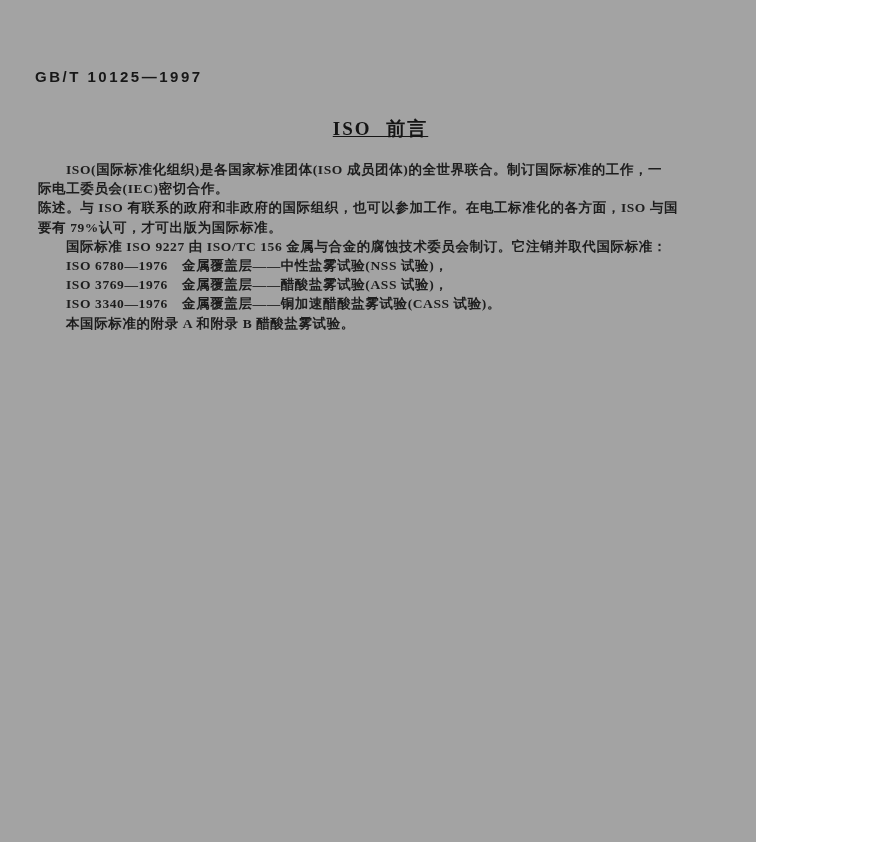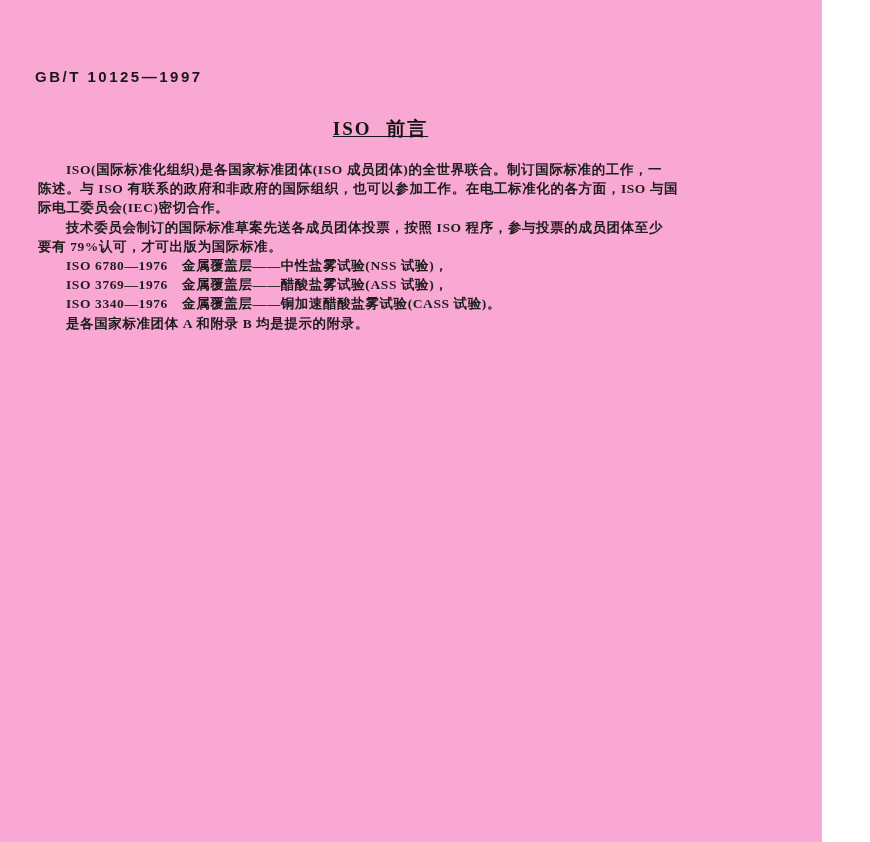--- a/index.html
+++ b/index.html
@@ -2,23 +2,23 @@
 <html><head>
 <meta charset="utf-8">
 <style>
   html, body {
     margin: 0;
     padding: 0;
     background: #ffffff;
   }
   .page {
     position: relative;
-    width: 822px;
+    width: 756px;
     height: 842px;
-    background: #f9a8d4;
+    background: #a3a3a3;
     overflow: hidden;
     font-family: "Liberation Serif", "DejaVu Serif", serif;
     color: #1d1d1d;
   }
   .standard-number {
     position: absolute;
     left: 35px;
     top: 68px;
     font-family: "Liberation Sans", "DejaVu Sans", sans-serif;
     font-size: 15px;
@@ -64,25 +64,25 @@
 <div class="page">
 
   <div class="standard-number">GB/T 10125—1997</div>
 
   <div class="content-column">
 
     <div class="section-title">ISO 前言</div>
 
     <div class="body-text">
         <div class="text-line indent">ISO(国际标准化组织)是各国家标准团体(ISO 成员团体)的全世界联合。制订国际标准的工作，一</div>
+        <div class="text-line">际电工委员会(IEC)密切合作。</div>
         <div class="text-line">陈述。与 ISO 有联系的政府和非政府的国际组织，也可以参加工作。在电工标准化的各方面，ISO 与国</div>
-        <div class="text-line">际电工委员会(IEC)密切合作。</div>
-        <div class="text-line indent">技术委员会制订的国际标准草案先送各成员团体投票，按照 ISO 程序，参与投票的成员团体至少</div>
         <div class="text-line">要有 79%认可，才可出版为国际标准。</div>
+        <div class="text-line indent">国际标准 ISO 9227 由 ISO/TC 156 金属与合金的腐蚀技术委员会制订。它注销并取代国际标准：</div>
         <div class="text-line indent">ISO 6780—1976　金属覆盖层——中性盐雾试验(NSS 试验)，</div>
         <div class="text-line indent">ISO 3769—1976　金属覆盖层——醋酸盐雾试验(ASS 试验)，</div>
         <div class="text-line indent">ISO 3340—1976　金属覆盖层——铜加速醋酸盐雾试验(CASS 试验)。</div>
-        <div class="text-line indent">是各国家标准团体 A 和附录 B 均是提示的附录。</div>
+        <div class="text-line indent">本国际标准的附录 A 和附录 B 醋酸盐雾试验。</div>
       </div>
 
   </div>
 
 </div>
 
 </body></html>

